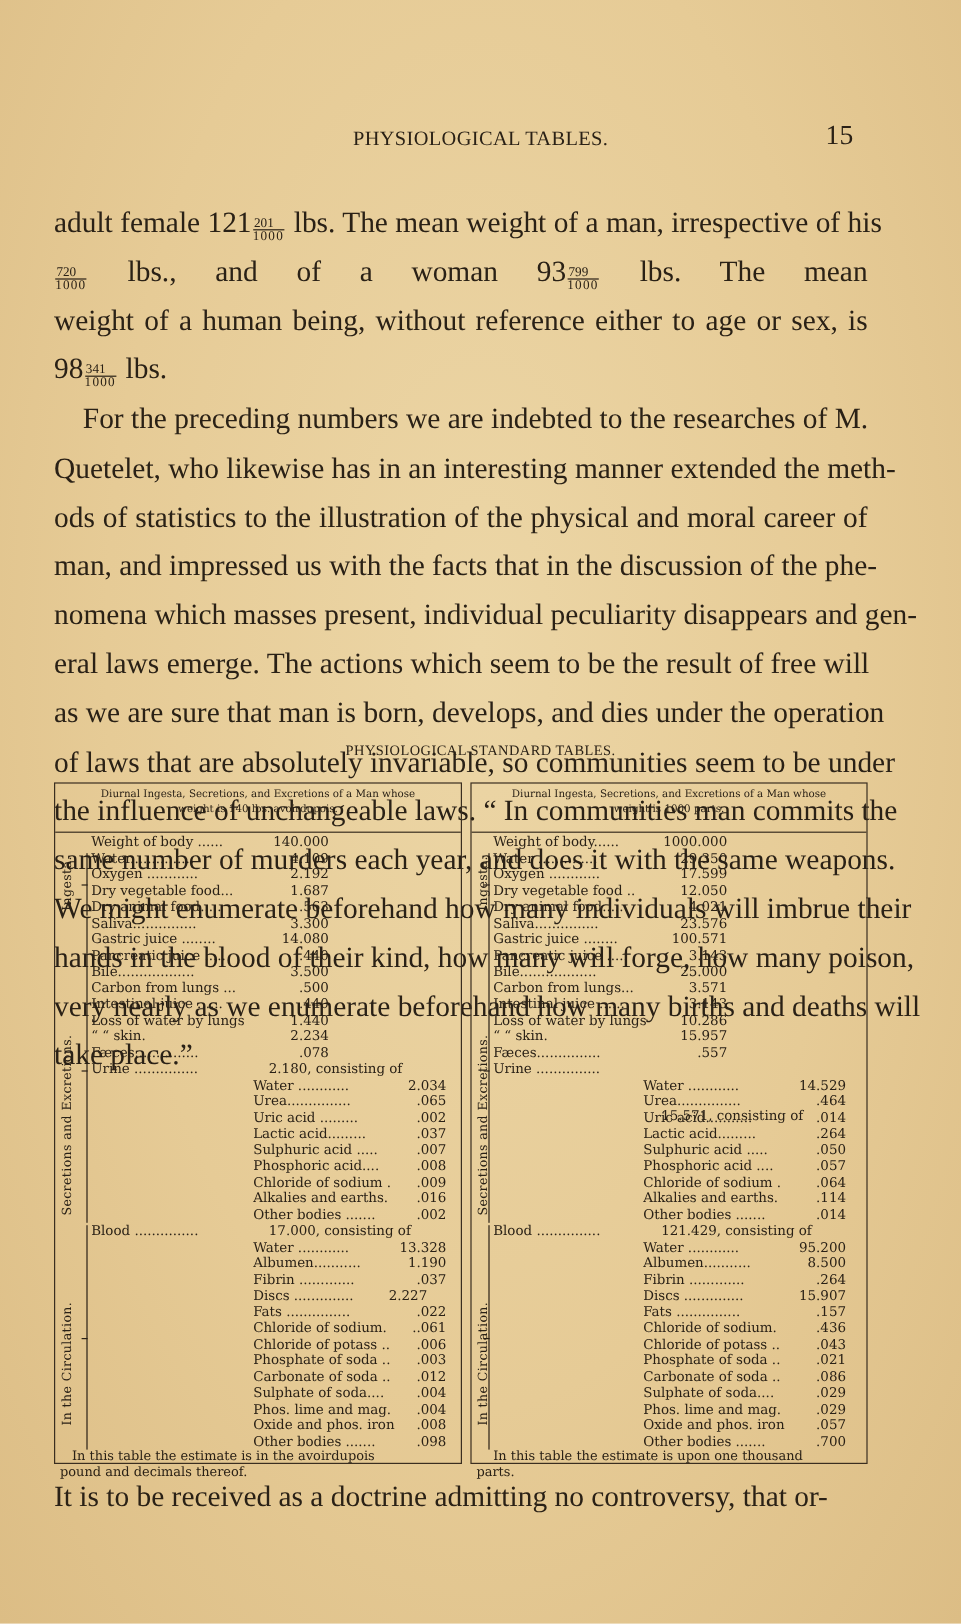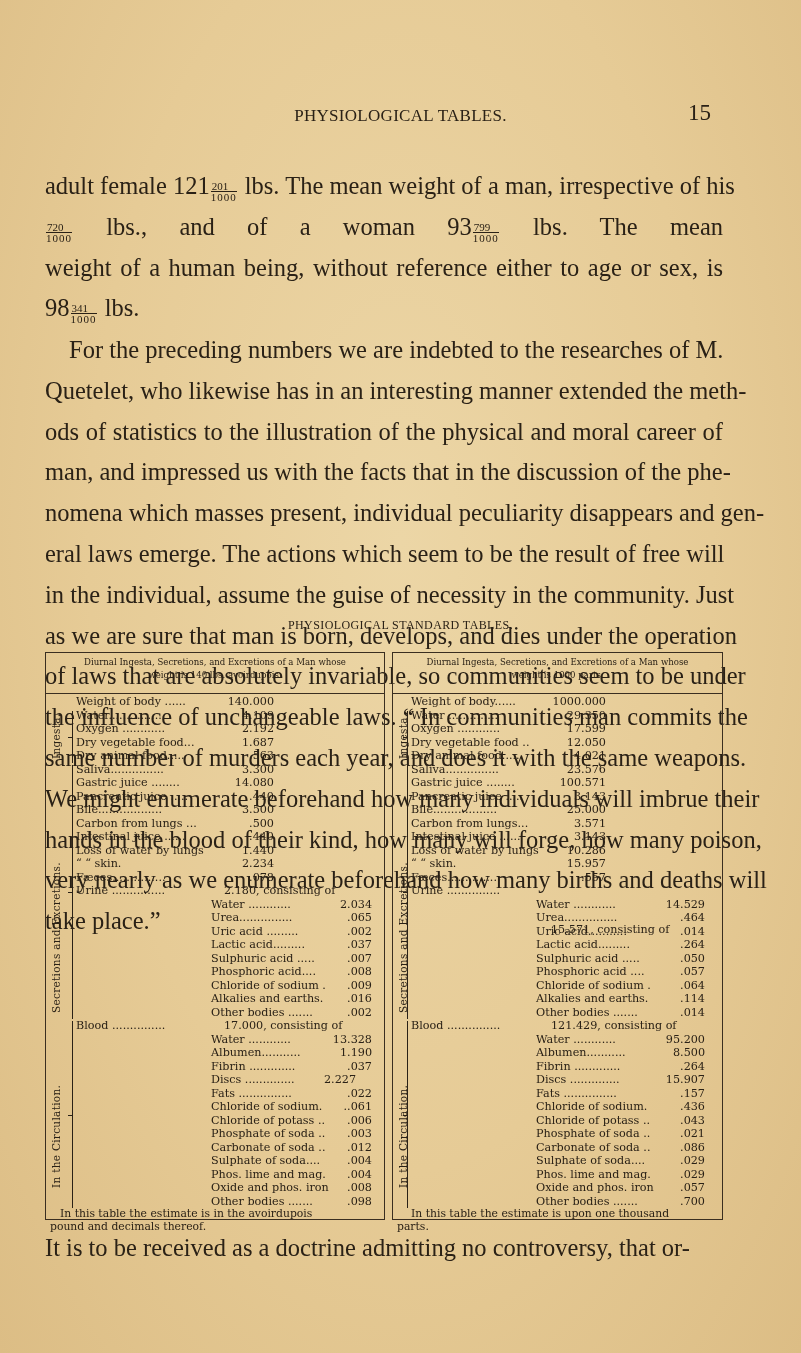--- a/index.html
+++ b/index.html
@@ -57,21 +57,20 @@
   </span>
 </div>
 
 <div class="abs body-text" style="top:330px;">
   <span class="line indent">For the preceding numbers we are indebted to the researches of M.</span>
   <span class="line">Quetelet, who likewise has in an interesting manner extended the meth-</span>
   <span class="line">ods of statistics to the illustration of the physical and moral career of</span>
   <span class="line">man, and impressed us with the facts that in the discussion of the phe-</span>
   <span class="line">nomena which masses present, individual peculiarity disappears and gen-</span>
   <span class="line">eral laws emerge.   The actions which seem to be the result of free will</span>
-  <span class="line">in the individual, assume the guise of necessity in the community.   Just</span>
   <span class="line">as we are sure that man is born, develops, and dies under the operation</span>
   <span class="line">of laws that are absolutely invariable, so communities seem to be under</span>
   <span class="line">the influence of unchangeable laws.   “ In communities man commits the</span>
   <span class="line">same number of murders each year, and does it with the same weapons.</span>
   <span class="line">We might enumerate beforehand how many individuals will imbrue their</span>
   <span class="line">hands in the blood of their kind, how many will forge, how many poison,</span>
   <span class="line">very nearly as we enumerate beforehand how many births and deaths will</span>
   <span class="line last">take place.”</span>
 </div>
 

